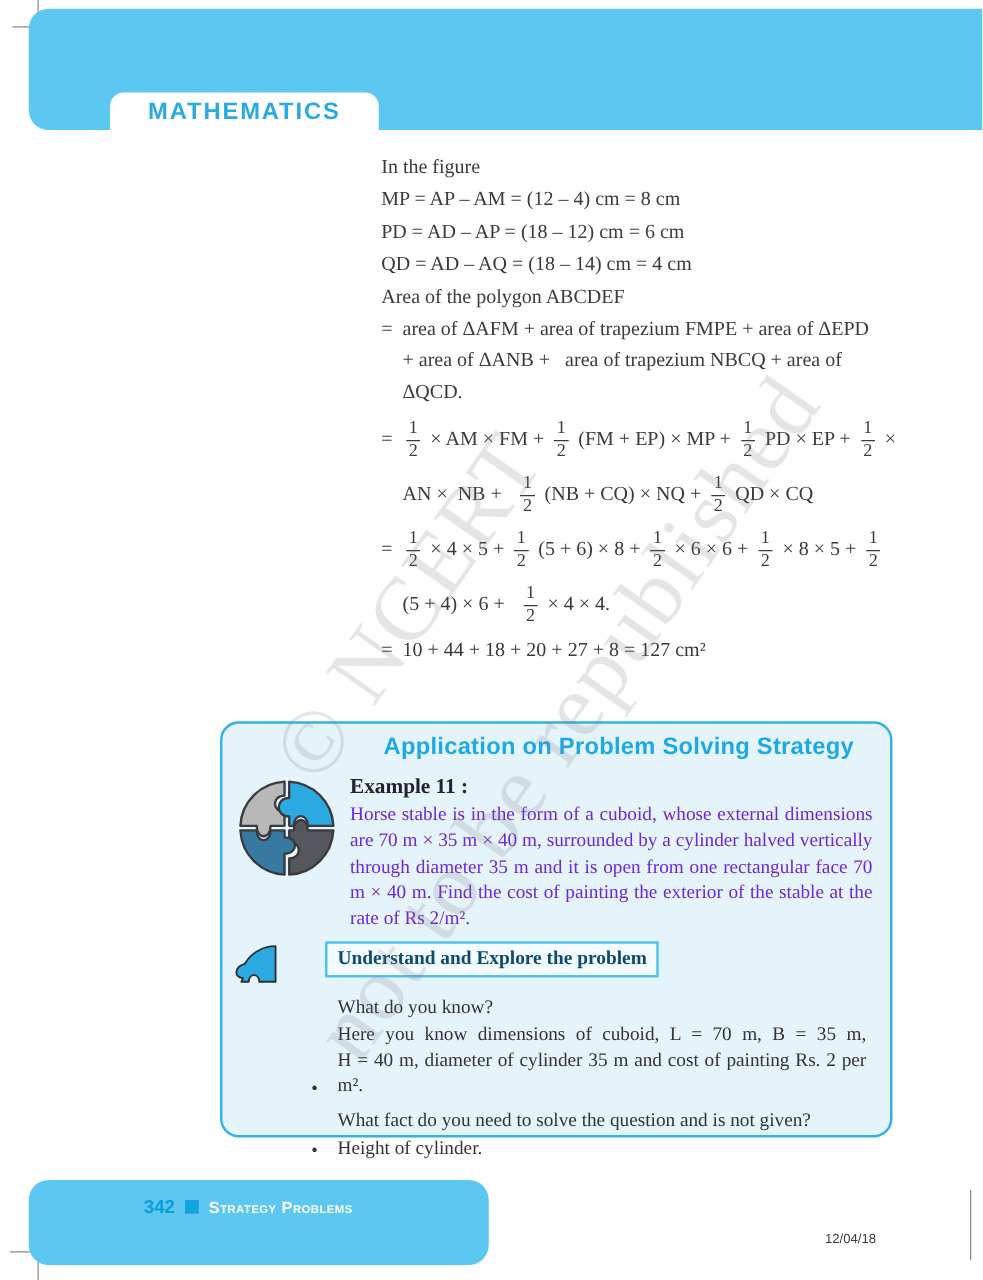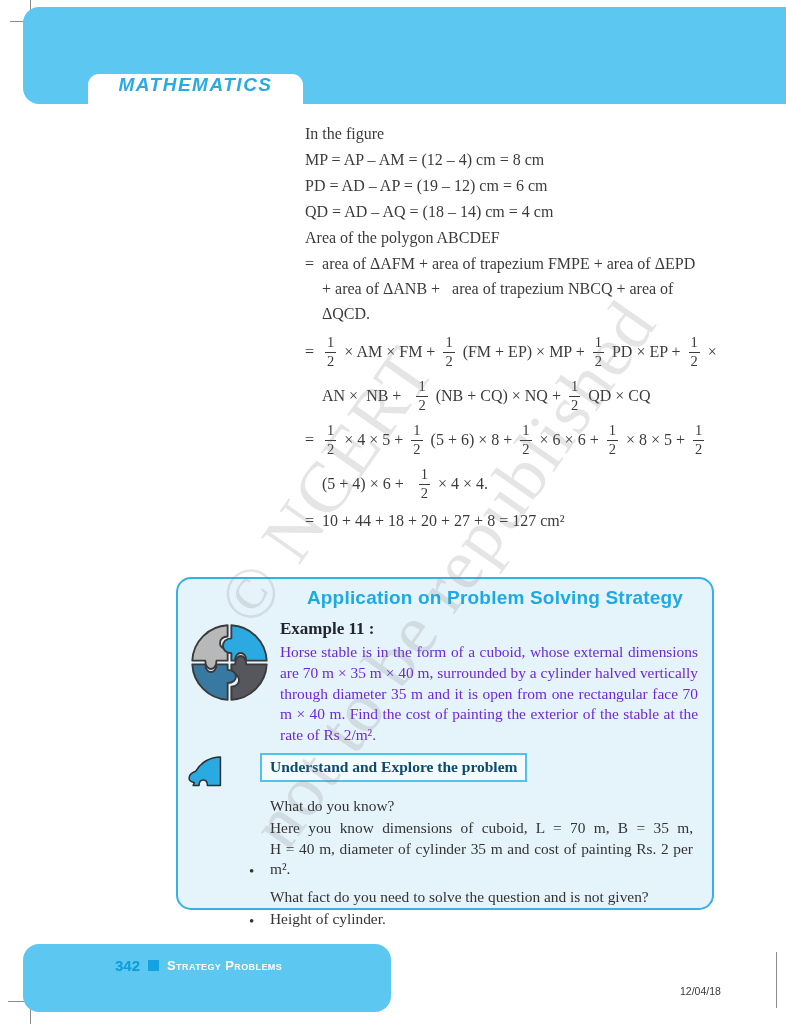--- a/index.html
+++ b/index.html
@@ -8,21 +8,21 @@
 
   
   .mark{position:absolute;background:#8c8c8c;}
   .mark.v{width:1px;}
   .mark.h{height:1px;}
 
   
   .band{position:absolute;left:23px;top:7px;right:0;height:97px;background:#5cc7f0;
         border-radius:16px 0 0 16px;z-index:1;}
   .subject-tab{position:absolute;left:88px;top:74px;width:215px;height:31px;background:#ffffff;
-        border-radius:11px 11px 0 0;z-index:2;display:flex;align-items:flex-start;justify-content:center;font-style:italic;}
+        border-radius:11px 11px 0 0;z-index:2;display:flex;align-items:center;justify-content:center;}
   .subject-tab span{font-family:"Liberation Sans",sans-serif;font-weight:bold;font-size:19px;
         letter-spacing:1.5px;color:#29abe2;}
 
   
   .solution{position:absolute;left:305px;top:121px;width:440px;z-index:3;}
   .solution p{margin:0;font-size:16px;line-height:26px;white-space:pre-wrap;}
   .solution p.exp{line-height:25px;}
   .solution p.exp.cont{padding-left:17px;}
   .math-block{margin-top:4px;}
   .math-row{display:flex;align-items:center;height:44px;font-size:16px;}
@@ -57,21 +57,21 @@
   .btxt p.q{margin-bottom:2px;}
 
   
   .footer-band{position:absolute;left:23px;top:944px;width:368px;height:68px;background:#5cc7f0;
         border-radius:16px;z-index:1;}
   .footer-row{display:flex;align-items:center;gap:8px;padding:13px 0 0 92px;
         font-family:"Liberation Sans",sans-serif;}
   .page-num{font-weight:bold;font-size:15px;color:#0c9ed9;}
   .sq{width:11px;height:11px;background:#15a3e0;display:inline-block;}
   .book-label{font-variant:small-caps;font-weight:bold;font-size:13px;color:#ffffff;letter-spacing:0.4px;}
-  .date-stamp{position:absolute;left:680px;top:985px;font-family:"Liberation Sans",sans-serif;
+  .date-stamp{position:absolute;left:660px;top:985px;font-family:"Liberation Sans",sans-serif;
         font-size:10.5px;color:#3a3a3a;z-index:3;}
 
   
   .watermark{position:absolute;left:10px;top:250px;width:760px;height:560px;z-index:40;
         display:flex;flex-direction:column;align-items:center;justify-content:center;gap:72px;
         transform:rotate(-55deg);pointer-events:none;}
   .watermark span{font-family:"Liberation Serif",serif;font-size:72px;letter-spacing:2px;
         color:rgba(125,125,125,0.20);white-space:nowrap;}
 </style>
 </head>
@@ -86,21 +86,21 @@
   <div class="mark v" style="left:776px;top:952px;height:56px;"></div>
 
   <div class="band"></div>
   <div class="subject-tab">
     <span>MATHEMATICS</span>
   </div>
 
   <div class="solution">
     <p>In the figure</p>
     <p>MP = AP – AM = (12 – 4) cm = 8 cm</p>
-    <p>PD = AD – AP = (19 – 12) cm = 6 cm</p>
+    <p>PD = AD – AP = (18 – 12) cm = 6 cm</p>
     <p>QD = AD – AQ = (18 – 14) cm = 4 cm</p>
     <p>Area of the polygon ABCDEF</p>
     <p class="exp">=  area of ΔAFM + area of trapezium FMPE + area of ΔEPD</p>
     <p class="exp cont">+ area of ΔANB +   area of trapezium NBCQ + area of</p>
     <p class="exp cont">ΔQCD.</p>
     <div class="math-block">
         <div class="math-row">
           <span class="mt">=</span>
           <span class="frac">
             <span class="num">1</span>

